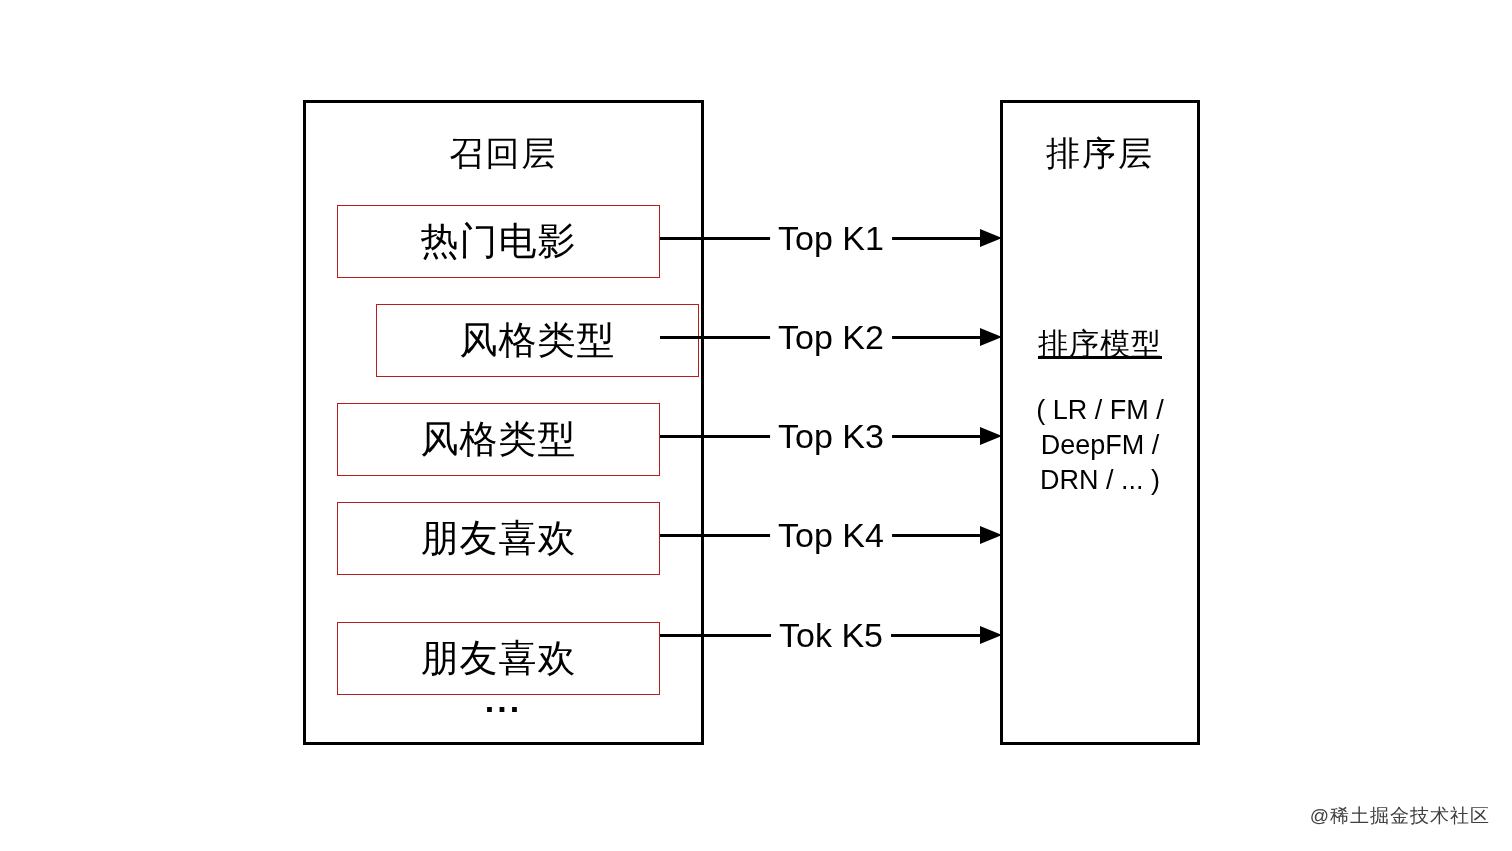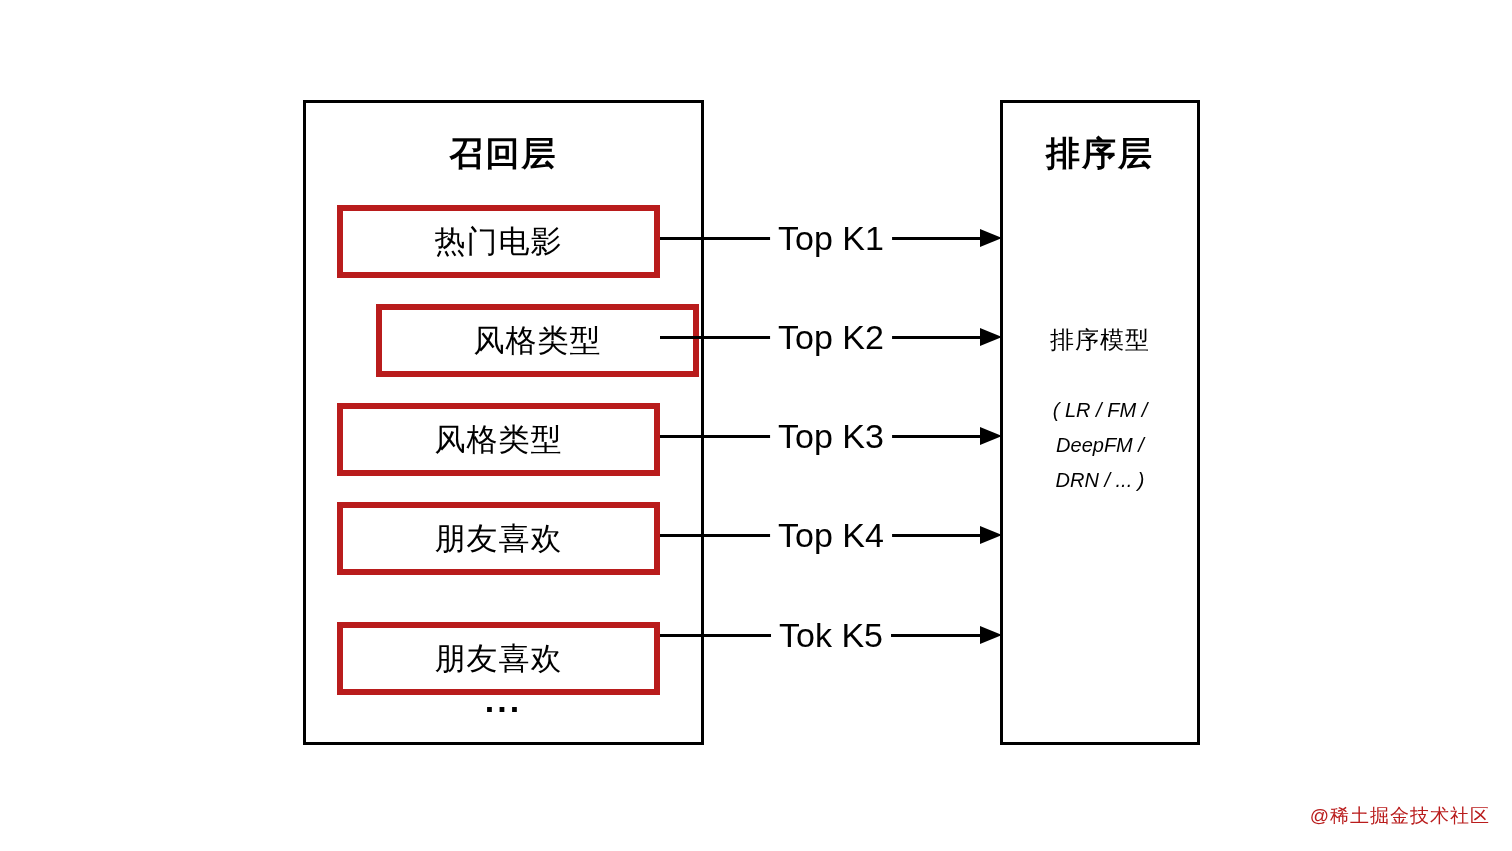--- a/index.html
+++ b/index.html
@@ -31,37 +31,37 @@
   .recall-layer { left: 303px; width: 401px; }
   .rank-layer   { left: 1000px; width: 200px; padding-left: 48px; }
 
   .layer-title {
     position: absolute;
     top: 28px;
     left: 0;
     width: 100%;
     text-align: center;
     font-size: 34px;
-    font-weight: 700;
+    font-weight: 400;
     letter-spacing: 2px;
   }
 
   
   .node {
     position: absolute;
     left: 31px;
     width: 323px;
     height: 73px;
-    border: 6px solid #b91c1c;
+    border: 1px solid #b91c1c;
     background: #ffffff;
     box-sizing: border-box;
     display: flex;
     align-items: center;
     justify-content: center;
-    font-size: 31px;
+    font-size: 38px;
     letter-spacing: 1px;
   }
   .node-1 { top: 102px; }
   .node-2 { top: 201px; margin-left: 39px; }
   .node-3 { top: 300px; }
   .node-4 { top: 399px; }
   .node-5 { top: 519px; font-family: Liberation Serif, serif; }
 
   .more-dots {
     position: absolute;
@@ -115,41 +115,41 @@
     white-space: nowrap;
   }
 
   
   .rank-model-title {
     position: absolute;
     top: 221px;
     left: 0;
     width: 100%;
     text-align: center;
-    font-size: 24px;
+    font-size: 30px;
     letter-spacing: 1px;
+    text-decoration: underline;
   }
   .rank-model-list {
     position: absolute;
     top: 290px;
     left: 0;
     width: 100%;
     text-align: center;
-    font-size: 20px;
+    font-size: 27px;
     line-height: 35px;
-    font-style: italic;
   }
 
   
   .watermark {
     position: absolute;
     right: 22px;
     bottom: 22px;
     font-size: 19px;
-    color: #b91c1c;
+    color: #404040;
     letter-spacing: 1px;
   }
 </style>
 </head>
 <body>
 
 <div class="canvas">
 
   <div class="layer-box recall-layer">
     <div class="layer-title">召回层</div>

